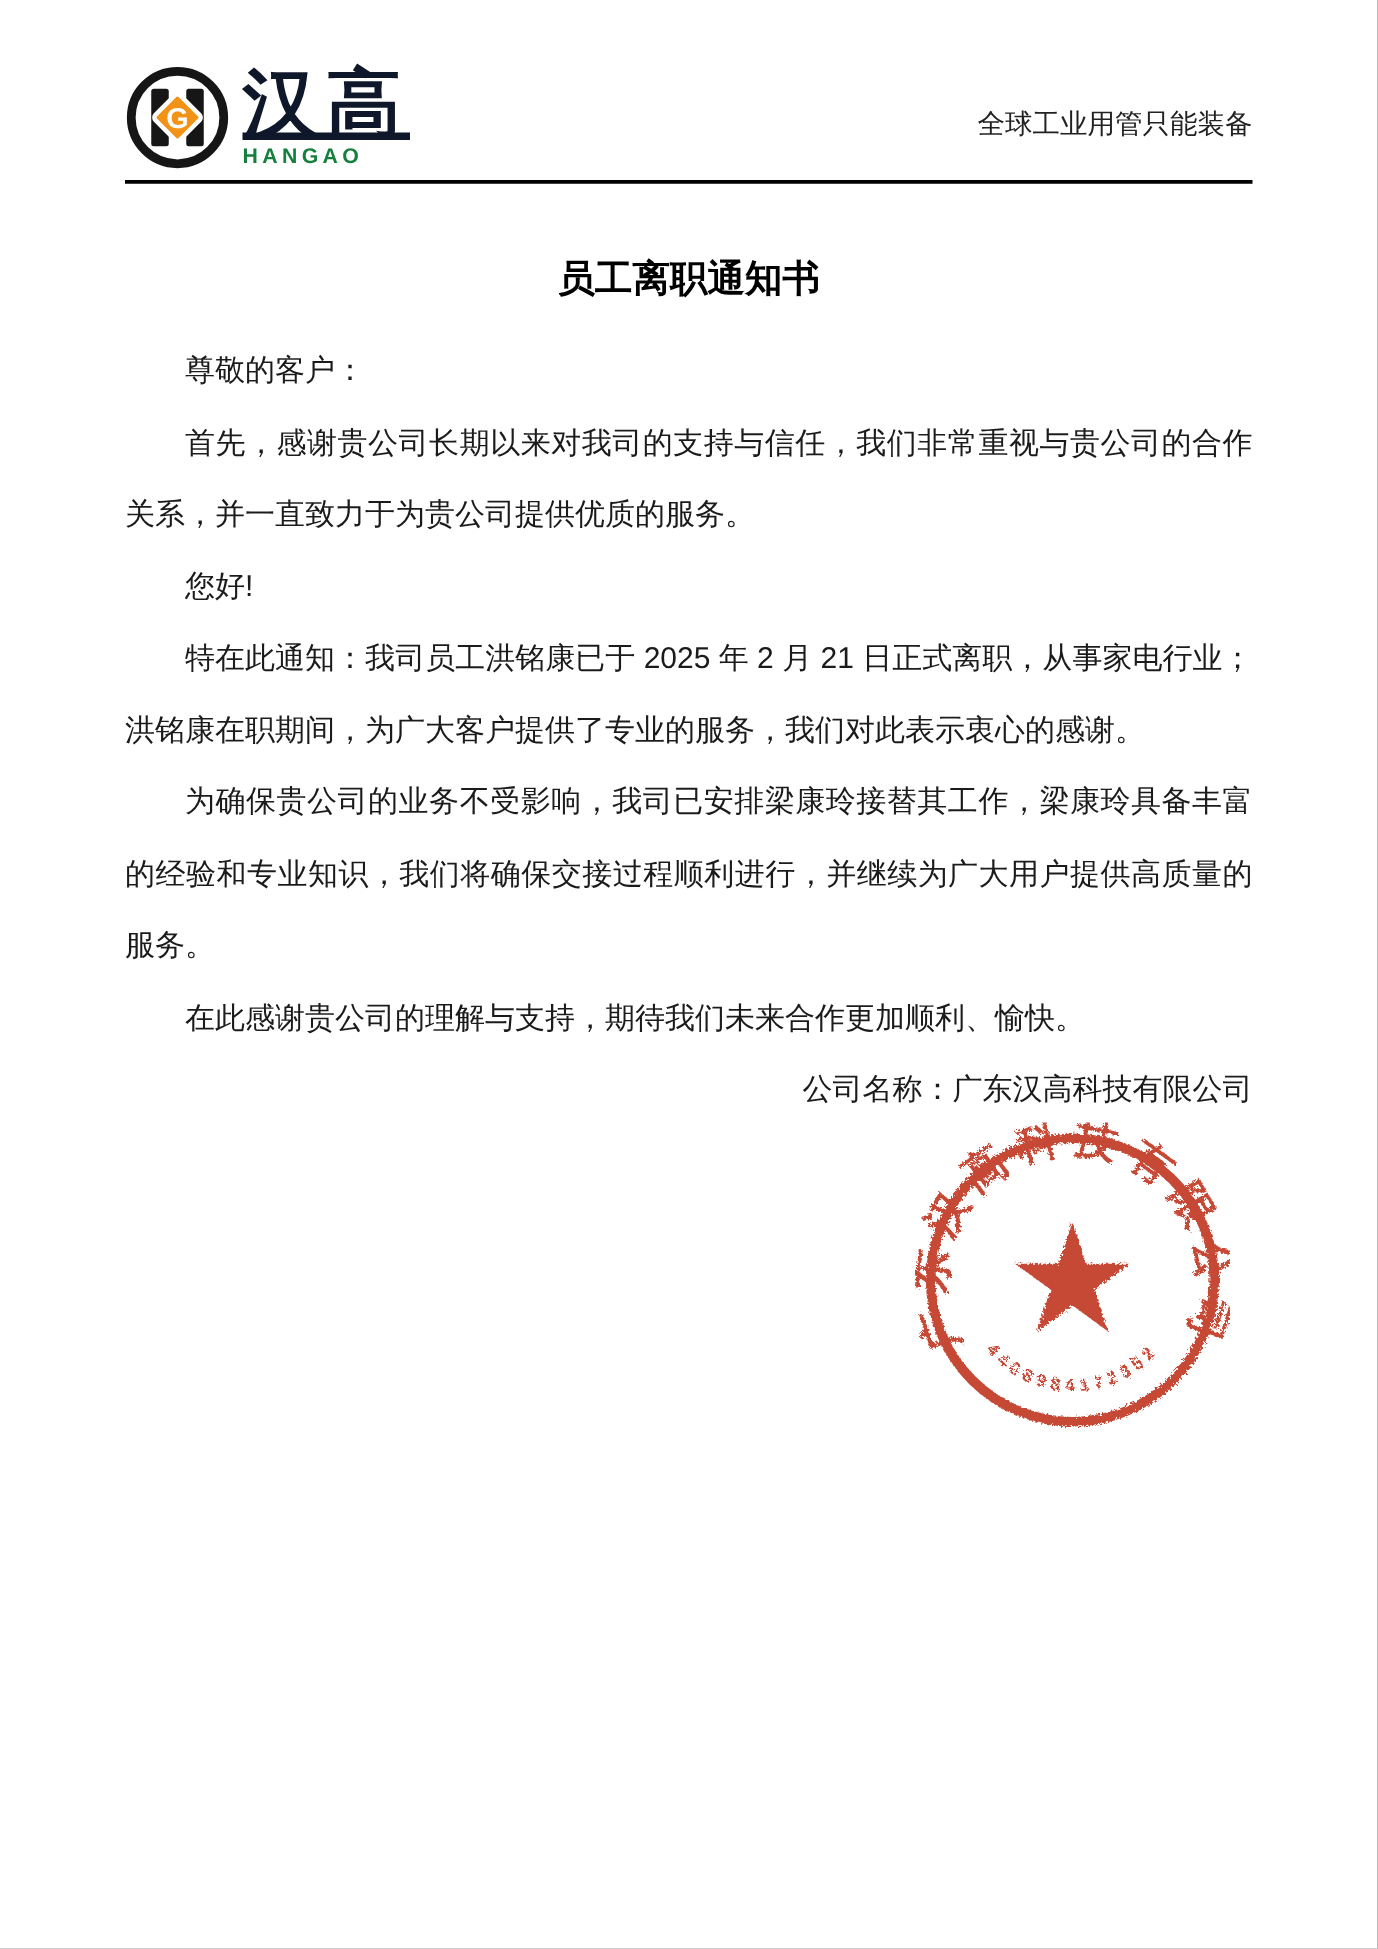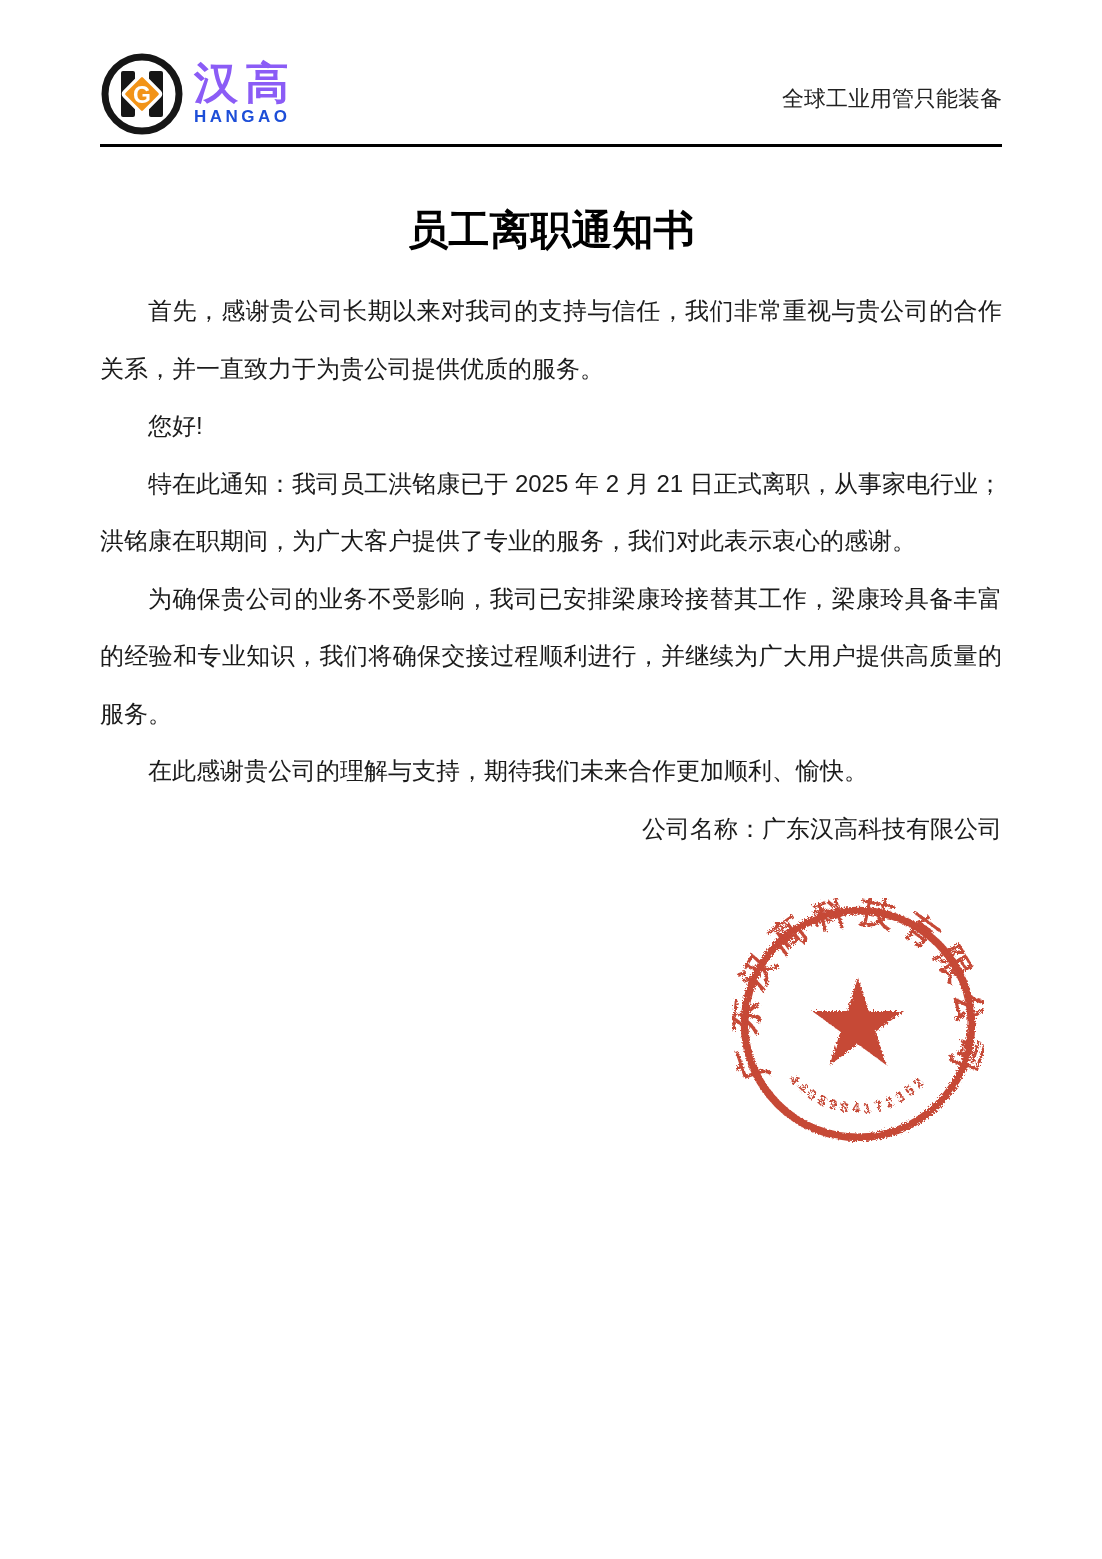--- a/index.html
+++ b/index.html
@@ -12,40 +12,40 @@
     background: #ffffff;
     color: #1b1b1b;
     padding: 52px 100px 0 100px;
     overflow: hidden;
   }
   
   .header { display: flex; align-items: flex-start; }
   .logo-group { display: flex; align-items: center; gap: 10px; }
   .logo-mark { width: 84px; height: 84px; }
   .logo-text-cn {
-    font-size: 44px; font-weight: 800; letter-spacing: 7px;
-    color: #8b5cf6; line-height: 1.0; white-space: nowrap;
+    font-size: 60px; font-weight: 800; letter-spacing: 7px;
+    color: #0f172a; line-height: 1.0; white-space: nowrap; text-decoration: underline;
   }
   .logo-text-en {
     font-size: 17px; font-weight: 700; letter-spacing: 3.5px;
-    color: #1d4ed8; margin-top: 2px;
+    color: #15803d; margin-top: 2px;
   }
   .tagline {
     margin-left: auto; margin-top: 32px;
     font-size: 22px; color: #222; white-space: nowrap; font-family: Liberation Mono, monospace;
   }
   .header-rule {
     border: none; border-top: 3px solid #000;
     margin-top: 8px;
   }
   
   .doc-title {
     margin-top: 56px;
     text-align: center;
-    font-size: 41px; font-weight: 800; color: #000;
+    font-size: 30px; font-weight: 800; color: #000;
   }
   .doc-body { margin-top: 24px; font-size: 24px; line-height: 57.5px; }
   .doc-body p { text-indent: 2em; text-align: justify; }
   .closing { margin-top: 57.5px; }
   .signature { text-align: right; }
   
   .seal {
     position: absolute;
     left: 732px; top: 898px;
     width: 252px; height: 252px;
@@ -73,20 +73,21 @@
         <div class="logo-text-en">HANGAO</div>
       </div>
     </div>
     <div class="tagline">全球工业用管只能装备</div>
   </div>
   <hr class="header-rule">
 
   <h1 class="doc-title">员工离职通知书</h1>
 
   <div class="doc-body">
+    <p>尊敬的客户：</p>
     <p>首先，感谢贵公司长期以来对我司的支持与信任，我们非常重视与贵公司的合作关系，并一直致力于为贵公司提供优质的服务。</p>
     <p>您好!</p>
     <p>特在此通知：我司员工洪铭康已于 2025 年 2 月 21 日正式离职，从事家电行业；洪铭康在职期间，为广大客户提供了专业的服务，我们对此表示衷心的感谢。</p>
     <p>为确保贵公司的业务不受影响，我司已安排梁康玲接替其工作，梁康玲具备丰富的经验和专业知识，我们将确保交接过程顺利进行，并继续为广大用户提供高质量的服务。</p>
     <p>在此感谢贵公司的理解与支持，期待我们未来合作更加顺利、愉快。</p>
 
 
     <div class="signature">
       <div>公司名称：广东汉高科技有限公司</div>
     </div>

